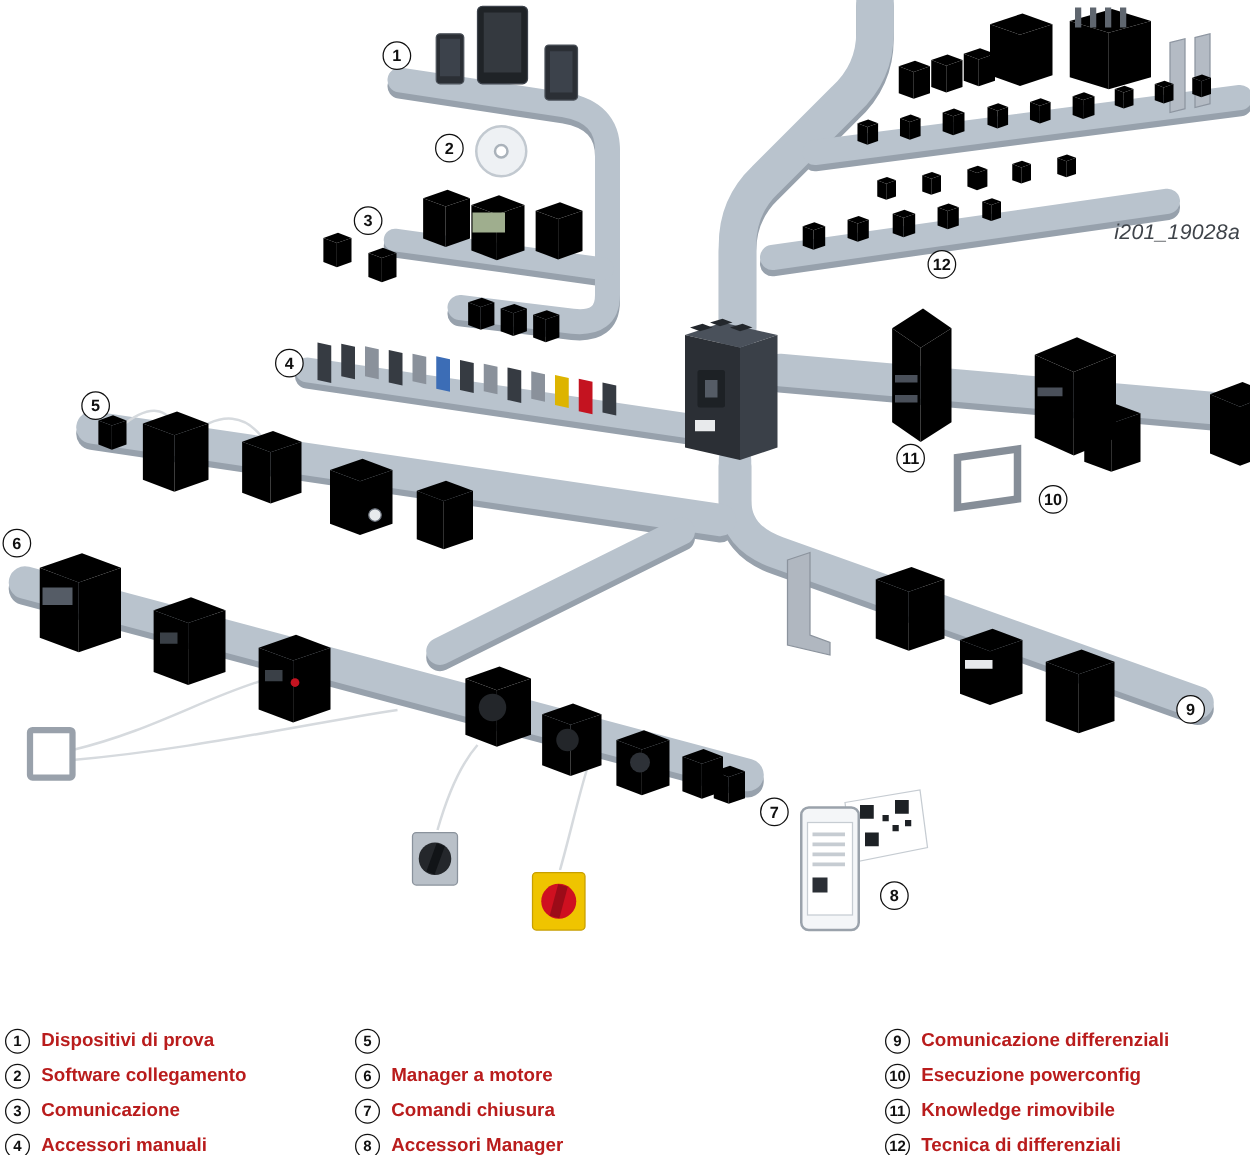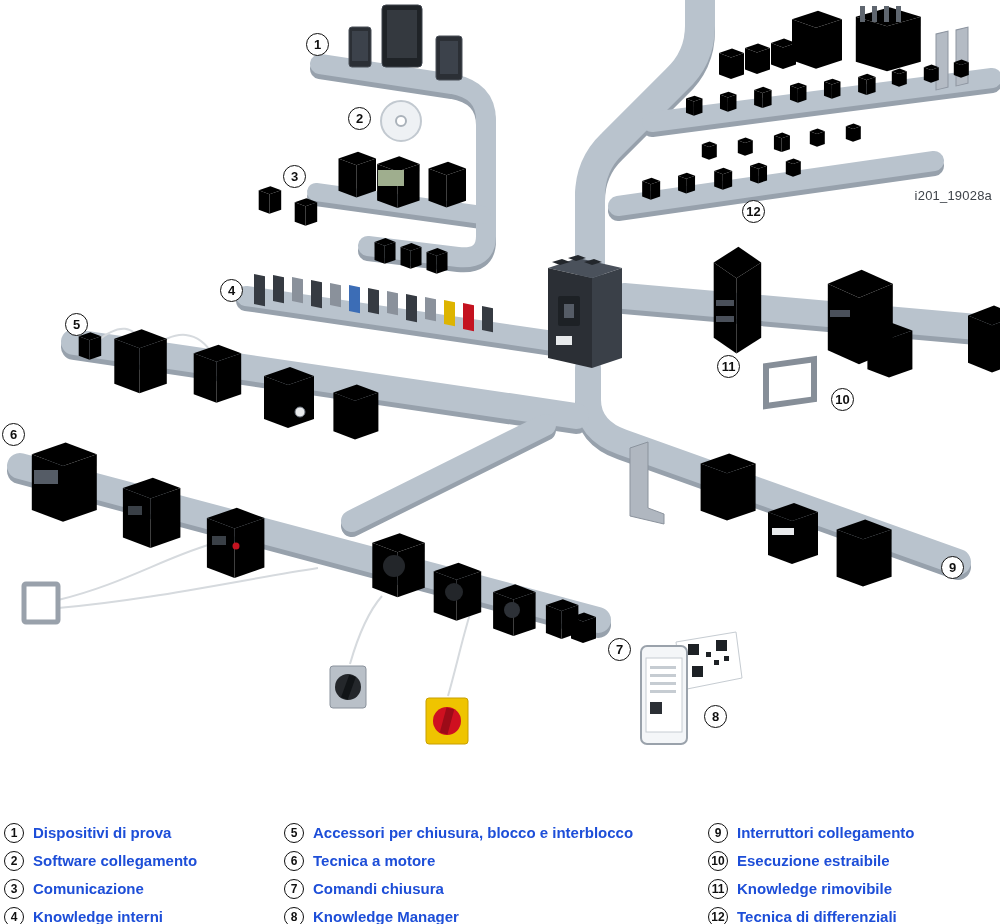--- a/index.html
+++ b/index.html
@@ -12,30 +12,30 @@
   .rail-main path{fill:none;stroke:#b9c3cd;stroke-linecap:round;stroke-linejoin:round;}
 
   .wire{fill:none;stroke:#d6dade;stroke-width:2;}
 
   
   .callout{position:absolute;width:23px;height:23px;box-sizing:border-box;
            border:1.7px solid #101010;border-radius:50%;background:#fff;
            display:flex;align-items:center;justify-content:center;
            font-weight:bold;font-size:13px;color:#101010;}
 
-  .watermark{position:absolute;top:188px;right:8px;font-size:13px;
+  .watermark{position:absolute;top:176px;right:8px;font-size:17px;font-style:italic;
              color:#3f444a;letter-spacing:.2px;}
 
   
   .legend-col{position:absolute;display:flex;flex-direction:column;gap:7px;}
   .legend-item{display:flex;align-items:center;gap:9px;height:21px;}
   .badge{width:20px;height:20px;box-sizing:border-box;border:1.5px solid #101010;
          border-radius:50%;background:#fff;display:flex;align-items:center;
          justify-content:center;font-weight:bold;font-size:12px;color:#101010;flex:0 0 auto;}
-  .legend-label{font-weight:bold;font-size:15px;color:#1d4ed8;white-space:nowrap;}
+  .legend-label{font-weight:bold;font-size:15px;color:#b91c1c;white-space:nowrap;}
 </style>
 </head>
 <body>
 
 <div class="stage">
 
   <svg width="1000" height="820" viewBox="0 0 1000 820">
 
     <defs>
       <g id="isoBox">
@@ -305,51 +305,50 @@
     <div class="legend-item">
       <span class="badge">2</span>
       <span class="legend-label">Software collegamento</span>
     </div>
     <div class="legend-item">
       <span class="badge">3</span>
       <span class="legend-label">Comunicazione</span>
     </div>
     <div class="legend-item">
       <span class="badge">4</span>
-      <span class="legend-label">Knowledge interni</span>
+      <span class="legend-label">Accessori manuali</span>
     </div>
   </div>
 
   <div class="legend-col" style="left:284px;top:822px">
     <div class="legend-item">
       <span class="badge">5</span>
-      <span class="legend-label">Accessori per chiusura, blocco e interblocco</span>
     </div>
     <div class="legend-item">
       <span class="badge">6</span>
-      <span class="legend-label">Tecnica a motore</span>
+      <span class="legend-label">Manager a motore</span>
     </div>
     <div class="legend-item">
       <span class="badge">7</span>
       <span class="legend-label">Comandi chiusura</span>
     </div>
     <div class="legend-item">
       <span class="badge">8</span>
-      <span class="legend-label">Knowledge Manager</span>
+      <span class="legend-label">Accessori Manager</span>
     </div>
   </div>
 
   <div class="legend-col" style="left:708px;top:822px">
     <div class="legend-item">
       <span class="badge">9</span>
-      <span class="legend-label">Interruttori collegamento</span>
+      <span class="legend-label">Comunicazione differenziali</span>
     </div>
     <div class="legend-item">
       <span class="badge">10</span>
-      <span class="legend-label">Esecuzione estraibile</span>
+      <span class="legend-label">Esecuzione powerconfig</span>
     </div>
     <div class="legend-item">
       <span class="badge">11</span>
       <span class="legend-label">Knowledge rimovibile</span>
     </div>
     <div class="legend-item">
       <span class="badge">12</span>
       <span class="legend-label">Tecnica di differenziali</span>
     </div>
   </div>

